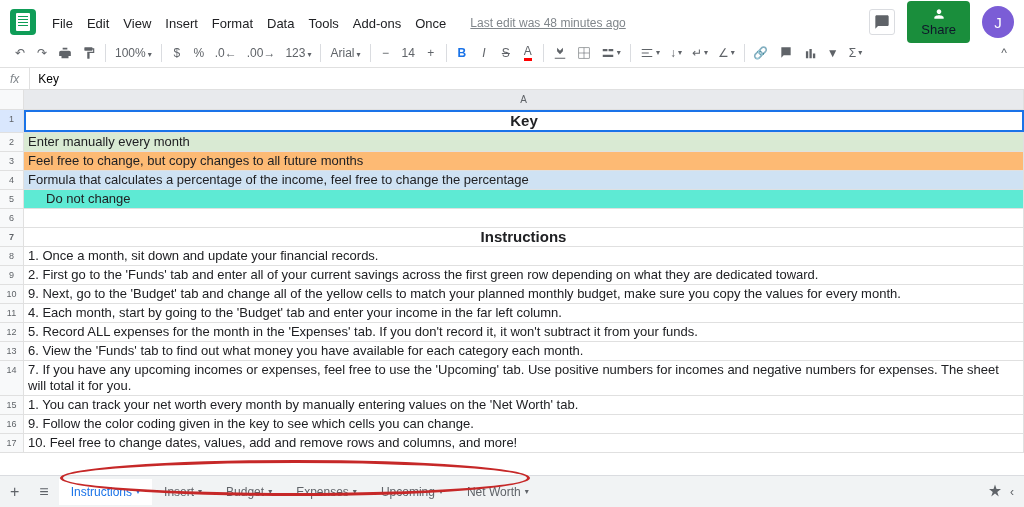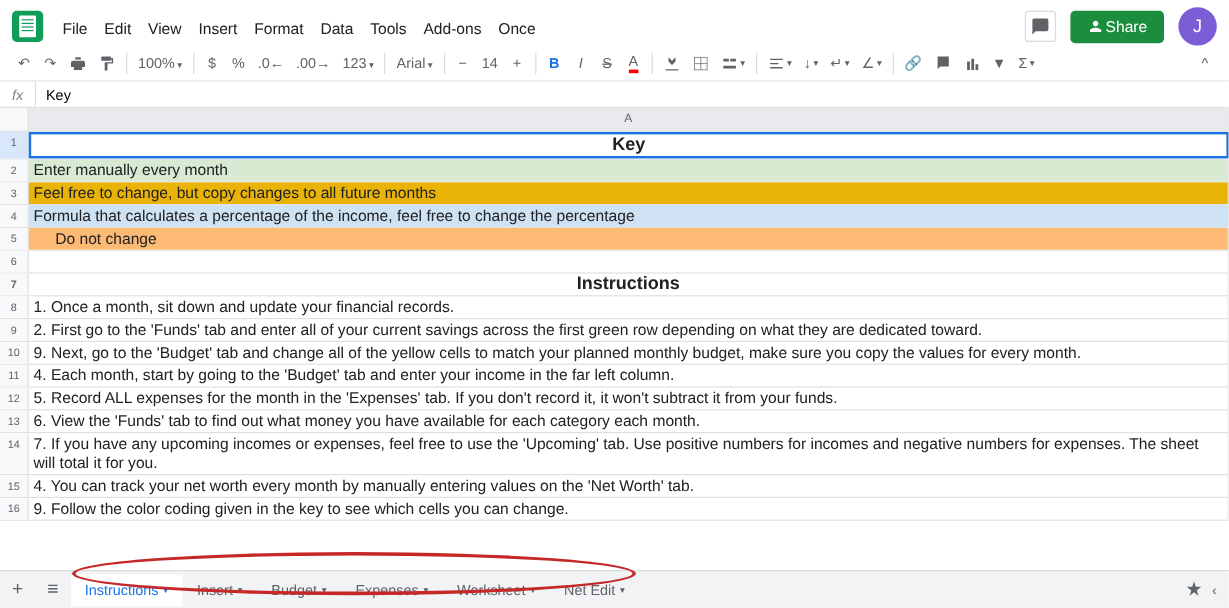--- a/index.html
+++ b/index.html
@@ -10,21 +10,21 @@
   .logo-inner { width: 14px; height: 18px; background: #fff; border-radius: 1px; position: relative; }
   .logo-inner::before { content:''; position:absolute; top:3px; left:2px; right:2px; height:1px; background:#0f9d58; box-shadow: 0 3px 0 #0f9d58, 0 6px 0 #0f9d58, 0 9px 0 #0f9d58; }
   .title-area { flex: 1; }
   .doc-title { font-size: 18px; color: #5f6368; display: flex; align-items: center; gap: 10px; }
   .star-icon, .folder-icon { width: 16px; height: 16px; opacity: 0.55; }
   .menu-bar { display: flex; gap: 2px; font-size: 13px; color: #202124; margin-top: 2px; align-items: center; }
   .menu-bar span { padding: 2px 6px; cursor: pointer; }
   .last-edit { color: #80868b; text-decoration: underline; margin-left: 10px; font-size: 12px; }
   .header-right { display: flex; align-items: center; gap: 12px; }
   .comment-btn { width: 26px; height: 26px; border: 1px solid #dadce0; border-radius: 3px; display:flex; align-items:center; justify-content:center; color:#5f6368; }
-  .share-btn { background: #1a8e3c; color: #ffffff; padding: 6px 14px; border-radius: 4px; font-size: 13px; font-weight:500; display:flex; align-items:center; gap:1px; }
+  .share-btn { background: #1a8e3c; color: #0f172a; padding: 6px 14px; border-radius: 4px; font-size: 13px; font-weight:500; display:flex; align-items:center; gap:1px;flex-direction:column; }
   .avatar { width: 32px; height: 32px; border-radius: 50%; background: #7b5dd6; color: #fff; display: flex; align-items: center; justify-content: center; font-size: 15px; }
   
   .toolbar { display: flex; align-items: center; padding: 4px 10px; border-bottom: 1px solid #e0e0e0; height: 30px; font-size: 12px; color: #5f6368; gap: 2px; }
   .tb-btn { padding: 3px 4px; display:flex; align-items:center; justify-content:center; min-width:20px; cursor:pointer; }
   .tb-sep { width: 1px; height: 18px; background: #dadce0; margin: 0 3px; }
   .tb-text { padding: 2px 4px; }
   .tb-dd::after { content:'▾'; font-size:8px; margin-left:2px; color:#5f6368; }
   .bold { font-weight: bold; color:#1a73e8; }
   .italic { font-style: italic; }
   .strike { text-decoration: line-through; }
@@ -39,23 +39,23 @@
   .corner { width: 24px; border-right: 1px solid #e0e0e0; }
   .col-A { flex: 1; text-align: center; line-height: 20px; border-right: 1px solid #e0e0e0; background:#e8eaed; }
   
   .rows { }
   .row { display: flex; border-bottom: 1px solid #e0e0e0; min-height: 18px; }
   .row-num { width: 24px; min-width:24px; background: #f8f9fa; border-right: 1px solid #e0e0e0; font-size: 9px; color: #5f6368; text-align: center; line-height: 18px; }
   .cell { flex: 1; padding: 1px 4px; font-size: 13px; line-height: 16px; border-right: 1px solid #e0e0e0; }
   .row-key .row-num { background:#d9e7fd; }
   .row-key .cell { border: 2px solid #1a73e8; font-weight: bold; text-align: center; font-size: 15px; }
   .bg-green { background: #d9ead3; }
-  .bg-yellow { background: #eab308; }
+  .bg-yellow { background: #fdba74; }
   .bg-blue { background: #cfe2f3; }
-  .bg-red { background: #fdba74; padding-left: 22px; }
+  .bg-red { background: #5eead4; padding-left: 22px; }
   .hdr { font-weight: bold; text-align: center; font-size: 15px; }
   
   .sheet-tabs { position:absolute; bottom:0; left:0; right:0; display: flex; align-items: center; border-top: 1px solid #dadce0; height: 32px; background: #f1f3f4; font-size: 12px; color: #5f6368; }
   .tab-ctrl { padding: 0 10px; cursor:pointer; font-size:16px; }
   .sheet-tab { padding: 6px 12px; display:flex; align-items:center; gap:4px; cursor:pointer; position:relative; }
   .sheet-tab.active { background:#fff; color:#1a73e8; }
   .tab-dd { font-size:8px; }
   .explore { margin-left:auto; padding:0 10px; display:flex; align-items:center; gap:6px; }
   
   .annotation { position:absolute; bottom:11px; left:60px; width:470px; height:36px; border:3px solid #c62828; border-radius:50%; pointer-events:none; }
@@ -72,20 +72,21 @@
     <div class="menu-bar">
       <span>File</span>
       <span>Edit</span>
       <span>View</span>
       <span>Insert</span>
       <span>Format</span>
       <span>Data</span>
       <span>Tools</span>
       <span>Add-ons</span>
       <span>Once</span>
+      <span class="last-edit">Last edit was 48 minutes ago</span>
     </div>
   </div>
   <div class="header-right">
     <div class="comment-btn">
         <svg width="16" height="16" viewBox="0 0 24 24" fill="#5f6368">
           <path d="M20 2H4c-1.1 0-2 .9-2 2v18l4-4h14c1.1 0 2-.9 2-2V4c0-1.1-.9-2-2-2z"></path>
         </svg>
       </div>
     <div class="share-btn">
       <svg width="14" height="14" viewBox="0 0 24 24" fill="#fff">
@@ -237,25 +238,29 @@
       <div class="row ">
         <div class="row-num">13</div>
         <div class="cell  ">6. View the 'Funds' tab to find out what money you have available for each category each month.</div>
       </div>
       <div class="row ">
         <div class="row-num">14</div>
         <div class="cell  ">7. If you have any upcoming incomes or expenses, feel free to use the 'Upcoming' tab. Use positive numbers for incomes and negative numbers for expenses. The sheet will total it for you.</div>
       </div>
       <div class="row ">
         <div class="row-num">15</div>
-        <div class="cell  ">4. You can track your net worth every month by manually entering values on the 'Net Worth' tab.</div>
+        <div class="cell  ">1. You can track your net worth every month by manually entering values on the 'Net Worth' tab.</div>
       </div>
       <div class="row ">
         <div class="row-num">16</div>
         <div class="cell  ">9. Follow the color coding given in the key to see which cells you can change.</div>
+      </div>
+      <div class="row ">
+        <div class="row-num">17</div>
+        <div class="cell  ">10. Feel free to change dates, values, add and remove rows and columns, and more!</div>
       </div>
     </div>
 
 </div>
 
 <div class="sheet-tabs">
   <div class="tab-ctrl">+</div>
   <div class="tab-ctrl">≡</div>
   <div id="tabs" style="display:flex;">
       <div class="sheet-tab active">
@@ -268,25 +273,25 @@
       </div>
       <div class="sheet-tab">
         <span>Budget</span>
         <span class="tab-dd">▾</span>
       </div>
       <div class="sheet-tab">
         <span>Expenses</span>
         <span class="tab-dd">▾</span>
       </div>
       <div class="sheet-tab">
-        <span>Worksheet</span>
-        <span class="tab-dd">▾</span>
-      </div>
-      <div class="sheet-tab">
-        <span>Net Edit</span>
+        <span>Upcoming</span>
+        <span class="tab-dd">▾</span>
+      </div>
+      <div class="sheet-tab">
+        <span>Net Worth</span>
         <span class="tab-dd">▾</span>
       </div>
     </div>
   <div class="explore">
     <span>
         <svg width="18" height="18" viewBox="0 0 24 24" fill="#5f6368">
           <path d="M12 2l2 6h6l-5 4 2 6-5-4-5 4 2-6-5-4h6z"></path>
         </svg>
       </span>
     <span>‹</span>

